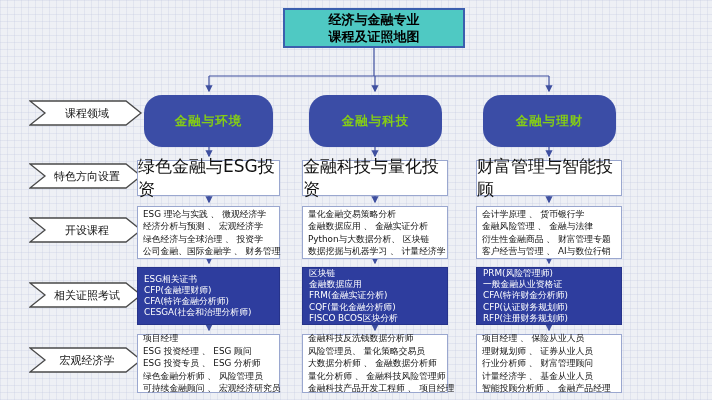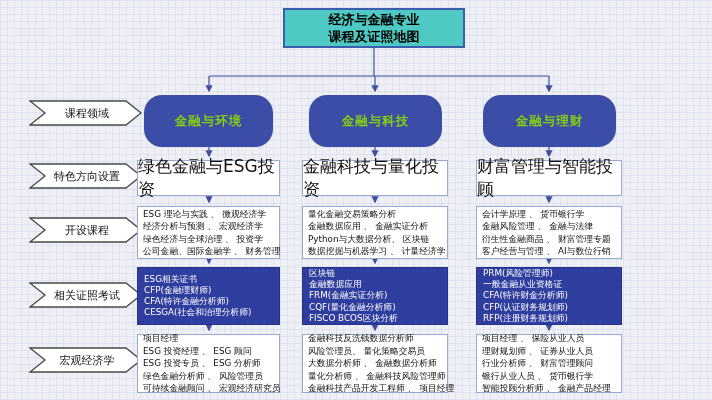--- a/index.html
+++ b/index.html
@@ -187,17 +187,17 @@
     <div class="line">PRM(风险管理师)</div>
     <div class="line">一般金融从业资格证</div>
     <div class="line">CFA(特许财金分析师)</div>
     <div class="line">CFP(认证财务规划师)</div>
     <div class="line">RFP(注册财务规划师)</div>
   </div>
   <div class="list-box jobs c3">
     <div class="line">项目经理 、 保险从业人员</div>
     <div class="line">理财规划师 、 证券从业人员</div>
     <div class="line">行业分析师 、 财富管理顾问</div>
-    <div class="line">银行从业人员 、 货币银行学</div>
+    <div class="line">计量经济学 、 基金从业人员</div>
     <div class="line">智能投顾分析师 、 金融产品经理</div>
   </div>
 
 </div>
 
 </body></html>

